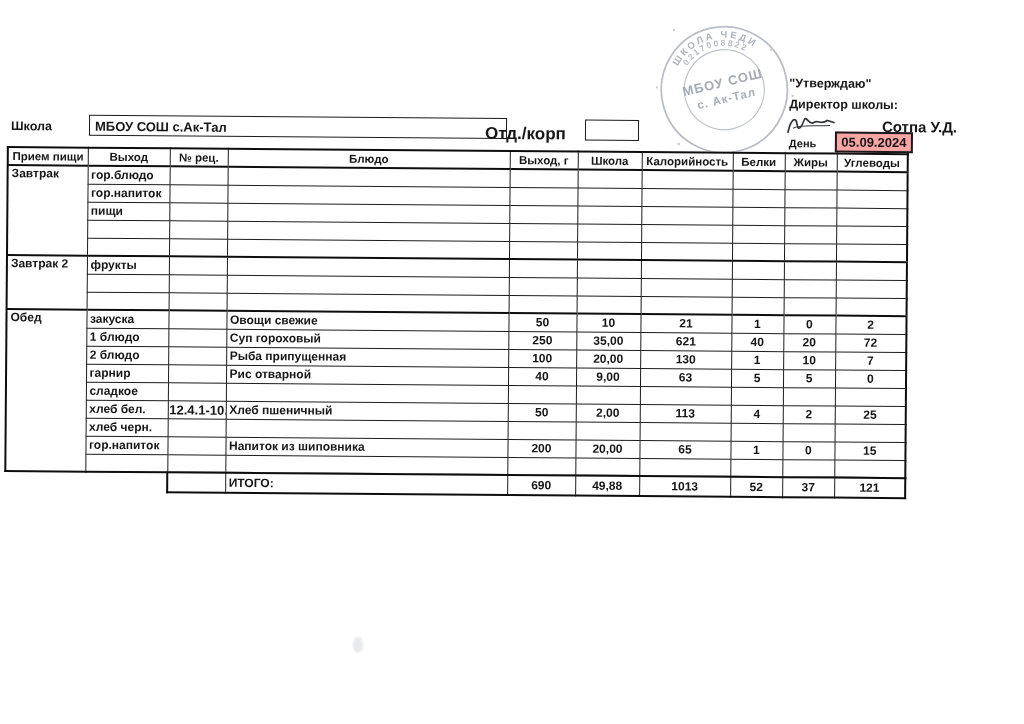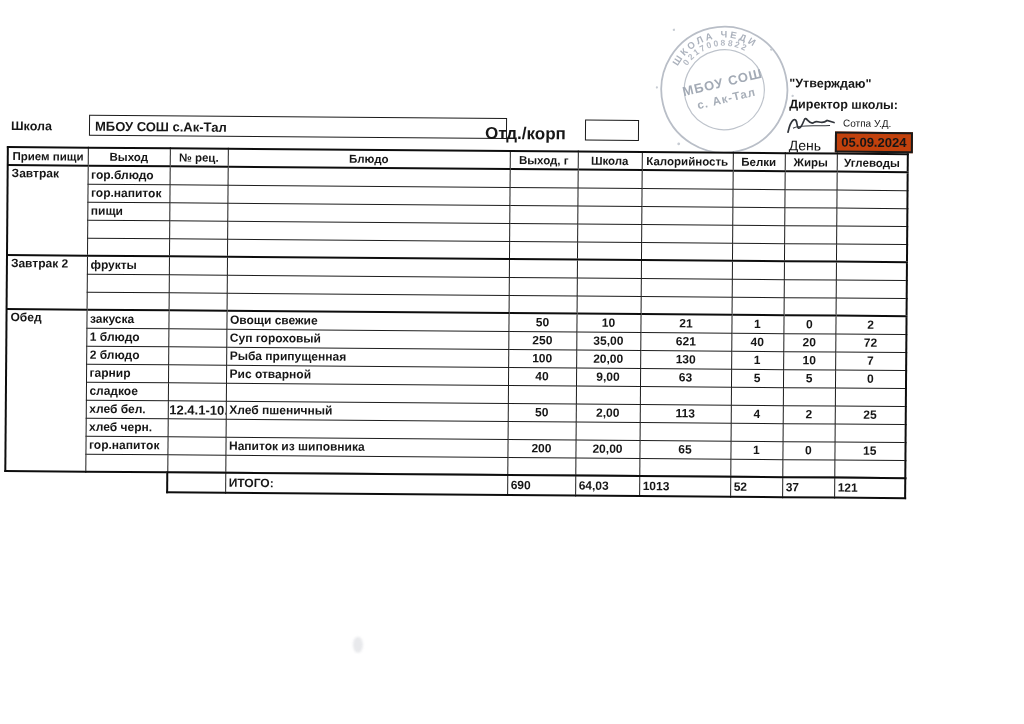--- a/index.html
+++ b/index.html
@@ -17,25 +17,25 @@
     padding-left:5px;box-sizing:border-box;background:#fff;}
   .dept-label{position:absolute;left:486px;top:120px;font-size:17px;font-weight:bold;}
   .dept-box{position:absolute;left:586px;top:115px;width:54px;height:21px;
     border:1.5px solid #1a1a1a;box-sizing:border-box;background:#fff;font-size:13px;
     font-weight:bold;line-height:21px;text-align:center;}
 
   
   .approve{position:absolute;left:790px;top:70px;font-size:12.5px;font-weight:bold;}
   .director{position:absolute;left:790px;top:91px;font-size:12.5px;font-weight:bold;}
   .sig-svg{position:absolute;left:786px;top:106px;}
-  .director-name{position:absolute;left:844px;top:111px;font-size:10px;font-weight:normal;}
-  .day-label{position:absolute;left:790px;top:131px;font-size:14px;font-weight:normal;text-align:center;}
+  .director-name{position:absolute;left:883px;top:111px;font-size:15px;font-weight:bold;}
+  .day-label{position:absolute;left:790px;top:131px;font-size:11px;font-weight:bold;text-align:center;}
   .date-box{position:absolute;left:836px;top:125px;width:78px;height:21px;
     border:2px solid #1a1a1a;box-sizing:border-box;font-size:13px;font-weight:bold;
-    line-height:18px;text-align:center;background:#c2410c;}
+    line-height:18px;text-align:center;background:#fca5a5;}
 
   
   .stamp{position:absolute;left:650px;top:6px;opacity:0.9;}
   .stamp .ring{fill:none;stroke:#b2b8c2;stroke-width:1.8;}
   .stamp .ring2{fill:none;stroke:#b7bdc6;stroke-width:1.2;}
   .stamp-arc{fill:#a3aab6;font-size:9.5px;font-weight:bold;letter-spacing:2.5px;}
   .stamp-arc2{fill:#acb2bd;font-size:8.5px;font-weight:bold;letter-spacing:2px;}
   .stamp-center{fill:#99a1ad;font-size:13px;font-weight:bold;letter-spacing:1px;}
   .stamp-center2{fill:#9ea6b1;font-size:11.5px;font-weight:bold;letter-spacing:1px;}
   .speck{fill:#c2c7cf;}
@@ -50,21 +50,21 @@
   tr.sec-start td{border-top:2.5px solid #0d0d0d;}
   td.c-meal{vertical-align:top;text-align:left;font-size:12px;}
   td.c-left{text-align:left;}
   td.c-rec{text-align:left;font-size:13px;padding:0 1px;}
   td.c-num{text-align:center;}
 
   .total-table{position:absolute;left:170px;top:470px;width:738px;border:2.5px solid #0d0d0d;}
   .total-table td{border:1px solid #1c1c1c;height:20px;padding:0 3px;overflow:hidden;
     white-space:nowrap;font-weight:bold;font-size:12px;box-sizing:border-box;}
   .total-table td.c-left{text-align:left;}
-  .total-table td.c-tnum{text-align:left;margin-top:8px;}
+  .total-table td.c-tnum{text-align:center;margin-top:8px;}
 
   .smudge{position:absolute;left:358px;top:634px;width:10px;height:16px;
     background:#e8e9ec;border-radius:50%;filter:blur(1px);}
 </style>
 </head>
 <body>
 
 <div class="sheet">
 
   <svg class="stamp" width="150" height="150" viewBox="0 0 150 150">
@@ -335,21 +335,21 @@
         <col style="width:91px">
         <col style="width:52px">
       <col style="width:52px">
         <col style="width:71px">
     </colgroup>
     <tbody>
         <tr>
       <td class="c-rec"></td>
       <td class="c-left">ИТОГО:</td>
       <td class="c-tnum">690</td>
-      <td class="c-tnum">64,03</td>
+      <td class="c-tnum">49,88</td>
       <td class="c-tnum">1013</td>
       <td class="c-tnum">52</td>
       <td class="c-tnum">37</td>
       <td class="c-tnum">121</td>
     </tr>
   </tbody>
     </table>
 
   <div class="smudge"></div>
 </div>

